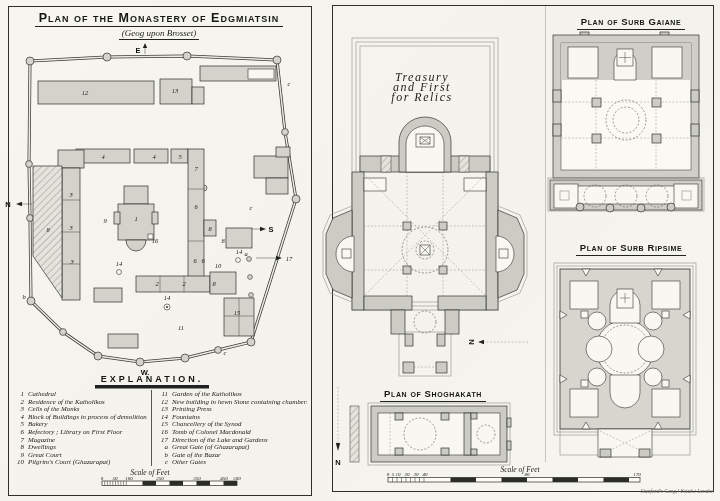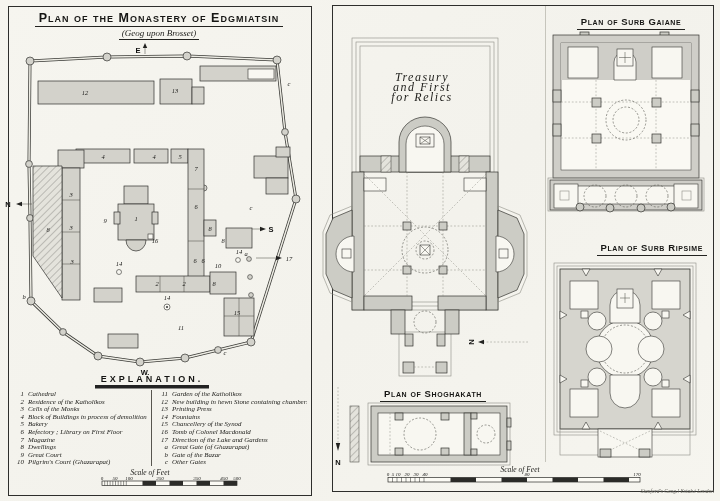--- a/index.html
+++ b/index.html
@@ -467,21 +467,21 @@
       <circle class="dash" cx="47" cy="164" r="11"></circle>
       <circle class="dash" cx="78" cy="164" r="11"></circle>
       <circle class="dash" cx="109" cy="164" r="11"></circle>
       <circle class="cw" cx="32" cy="175" r="4"></circle>
       <circle class="cw" cx="62" cy="176" r="4"></circle>
       <circle class="cw" cx="93" cy="176" r="4"></circle>
       <circle class="cw" cx="123" cy="175" r="4"></circle>
     </g>
   </svg>
 
-  <div class="ttl sub-ttl" style="left:555px;top:242px;width:152px;text-align:right;">
+  <div class="ttl sub-ttl" style="left:555px;top:242px;width:152px;">
     <span class="u">Plan of Surb Ripsime</span>
   </div>
 
   <svg style="left:550px;top:257px;" width="150" height="208" viewBox="0 0 150 208">
     <g>
       <rect class="hair" x="4" y="6" width="142" height="172"></rect>
       <rect class="hair" x="7" y="9" width="136" height="166"></rect>
       <rect x="10" y="12" width="130" height="160" fill="#d6d5ce" stroke="#33332f" stroke-width="0.8"></rect>
       <polygon class="wh" points="32,12 40,12 36,19"></polygon>
         <polygon class="wh" points="104,12 112,12 108,19"></polygon>

